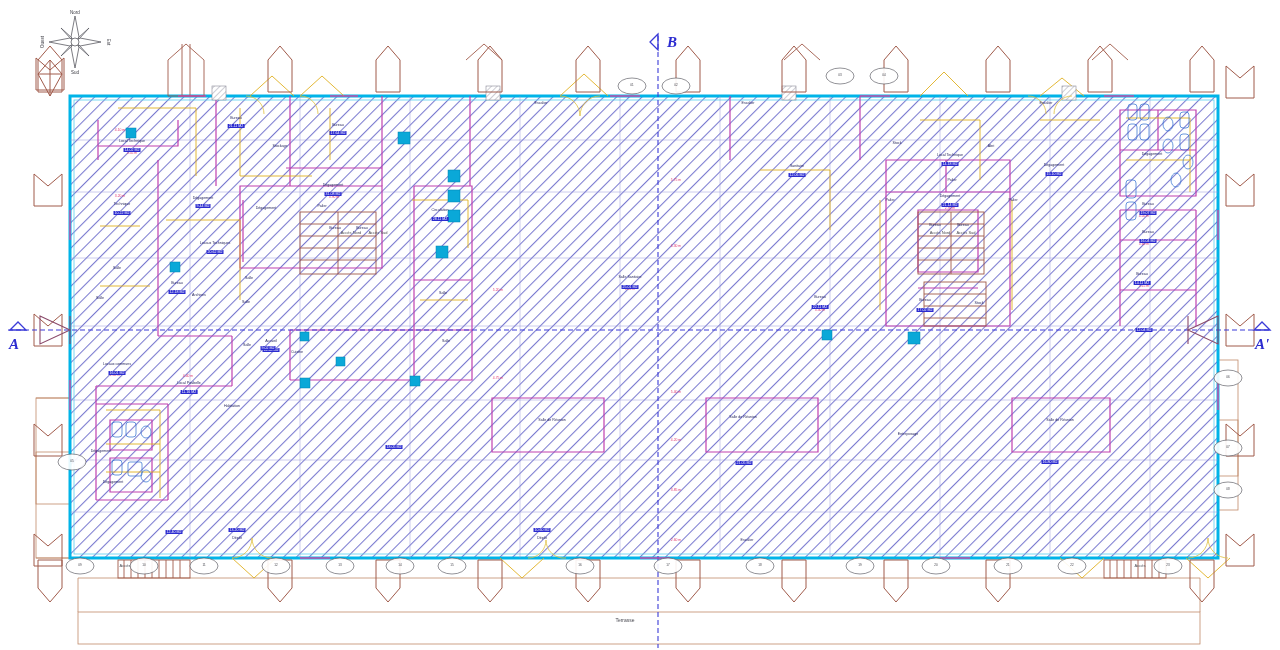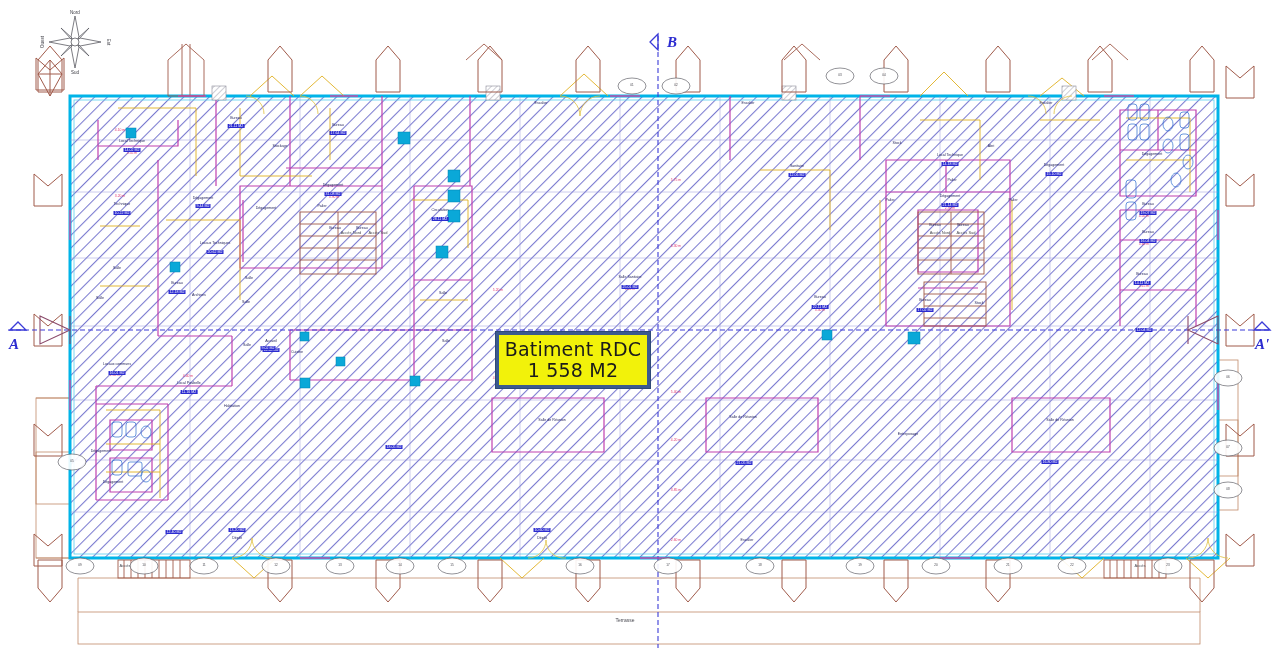--- a/index.html
+++ b/index.html
@@ -404,24 +404,20 @@
         <path d="M-26,0 L-5,4 L0,0 L-5,-4 Z"></path>
         <path d="M14,-14 L4,-3 L3,-4 Z"></path>
         <path d="M-14,-14 L-4,-3 L-3,-4 Z"></path>
         <path d="M14,14 L4,3 L3,4 Z"></path>
         <path d="M-14,14 L-4,3 L-3,4 Z"></path>
       </g>
       <circle cx="0" cy="0" r="4" fill="#ffffff" stroke="#5a5a62" stroke-width="0.8"></circle>
     </g>
   </svg>
 
-  <div id="area-tag">
-    <div>Batiment RDC</div>
-    <div>1 558 M2</div>
-  </div>
 
   <div class="secl" style="left:672px;top:42px;">B</div>
   <div class="secl" style="left:14px;top:344px;">A</div>
   <div class="secl" style="left:1262px;top:344px;">A'</div>
 
   <div class="cmp" style="left:75px;top:12px;">Nord</div>
   <div class="cmp" style="left:75px;top:72px;">Sud</div>
   <div class="cmp e" style="left:108px;top:42px;">Est</div>
   <div class="cmp w" style="left:42px;top:42px;">Ouest</div>
 

